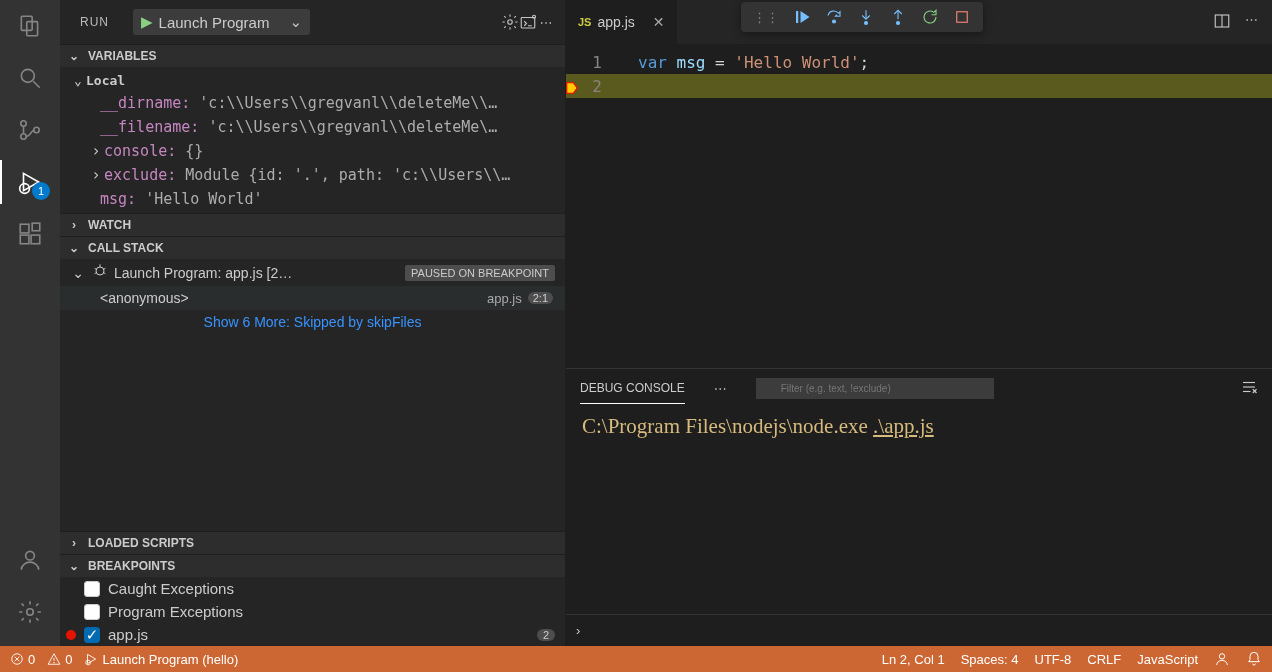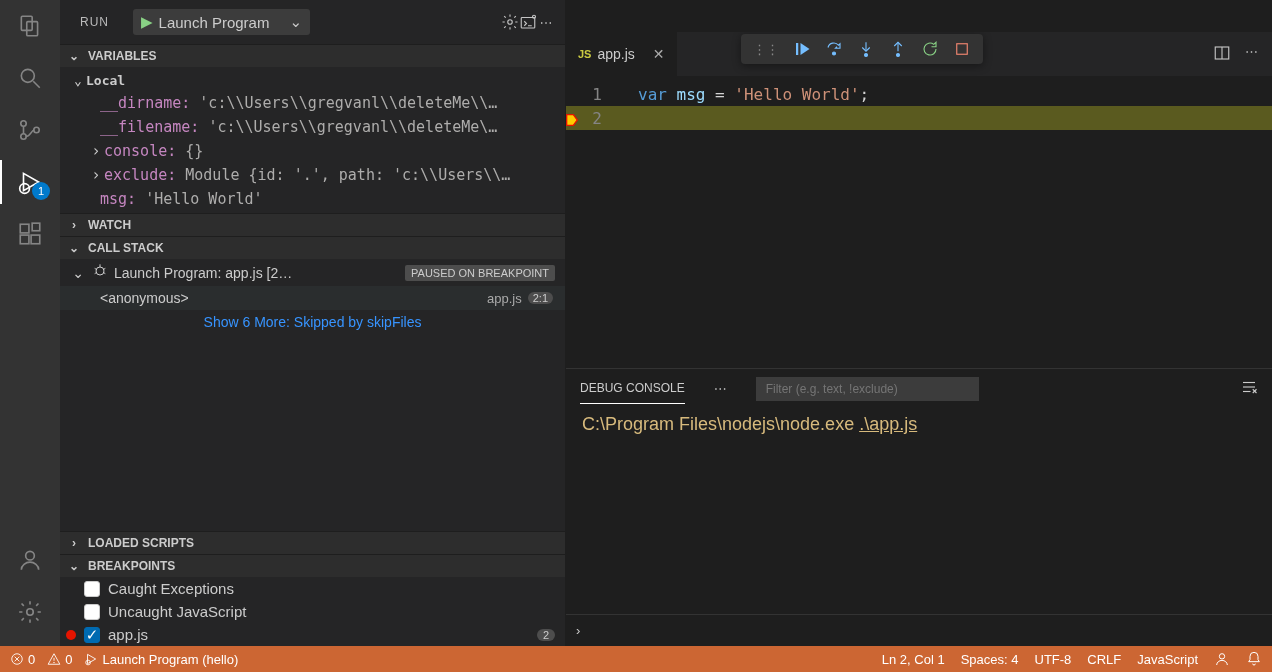--- a/index.html
+++ b/index.html
@@ -42,21 +42,21 @@
 .cs-file { margin-left:auto; color:#aaa; font-size:13px; }
 .cs-lineno { background:#4d4d4d; border-radius:8px; font-size:11px; padding:0 5px; margin-left:6px; }
 .show-more { color:#3794ff; text-align:center; padding:4px; font-size:14px; }
 .spacer { flex:1; }
 .bp-row { display:flex; align-items:center; gap:8px; padding:3px 10px 3px 24px; font-size:15px; }
 .cbx { width:16px; height:16px; border:1px solid #ccc; border-radius:3px; background:#fff; display:flex; align-items:center; justify-content:center; }
 .cbx.checked { background:#006ab1; border-color:#006ab1; color:#fff; }
 .bp-dot { width:10px; height:10px; border-radius:50%; background:#e51400; }
 .count-badge { margin-left:auto; background:#4d4d4d; border-radius:10px; font-size:11px; padding:0 6px; }
 
-.editor-pane { flex:1; display:flex; flex-direction:column; background:#1e1e1e; overflow:hidden;margin-top:32px; }
+.editor-pane { flex:1; display:flex; flex-direction:column; background:#1e1e1e; overflow:hidden; }
 .tab-bar { height:44px; background:#252526; display:flex; align-items:center; position:relative; }
 .tab { height:44px; display:flex; align-items:center; gap:6px; padding:0 12px; background:#1e1e1e; font-size:14px; }
 .js-ico { color:#cbcb41; font-weight:600; font-size:11px; }
 .tab .close-x { color:#aaa; margin-left:12px; }
 .debug-toolbar { position:absolute; left:175px; top:2px; background:#333333; border-radius:4px; display:flex; align-items:center; gap:14px; padding:6px 12px; box-shadow:0 2px 8px rgba(0,0,0,0.4); }
 .dt-grip { color:#888; display:flex; }
 .dt-ico { width:18px; height:18px; display:flex; align-items:center; justify-content:center; }
 .dt-blue { color:#75beff; }
 .dt-red { color:#f48771; }
 .tab-actions { margin-left:auto; display:flex; gap:14px; padding-right:14px; color:#c5c5c5; }
@@ -69,22 +69,22 @@
 .id { color:#9cdcfe; }
 .op { color:#d4d4d4; }
 .str { color:#ce9178; }
 .fn { color:#dcdcaa; }
 .dim-dot { color:#6a6a6a; }
 .current-line { background:#5a5a1f; }
 
 .dbg-console { height:278px; border-top:1px solid #333; display:flex; flex-direction:column; }
 .dc-hdr { display:flex; align-items:center; padding:4px 14px; gap:29px; }
 .dc-tab { font-size:12px; padding:8px 0; border-bottom:1px solid #fff; }
-.dc-filter { flex:1; max-width:420px; background:#3c3c3c; border:none; color:#ccc; padding:5px 10px; font-size:12px; }
-.dc-body { flex:1; font-family:Liberation Sans, sans-serif; font-size:18px; padding:6px 16px; color:#d7ba7d; }
+.dc-filter { flex:1; max-width:420px; background:#3c3c3c; border:none; color:#ccc; padding:5px 25px; font-size:10px; }
+.dc-body { flex:1; font-family:Liberation Serif, serif; font-size:21px; padding:6px 16px; color:#d7ba7d; }
 .dc-link { text-decoration:underline; }
 .dc-input-row { height:32px; border-top:1px solid #333; display:flex; align-items:center; padding:0 10px; }
 
 .status-bar { height:26px; background:#cc6633; color:#fff; display:flex; align-items:center; font-size:13px; padding:0 10px; gap:14px; }
 .sb-left { display:flex; align-items:center; gap:12px; }
 .sb-right { margin-left:auto; display:flex; align-items:center; gap:16px; }
 .sb-item { display:flex; align-items:center; gap:4px; }
 svg { stroke: currentColor; fill: none; stroke-width: 1.5; }
 </style>
 </head>
@@ -227,21 +227,21 @@
     <div class="section-hdr">
         <span class="chev">⌄</span>
         <span>BREAKPOINTS</span>
       </div>
     <div class="bp-row">
         <span class="cbx"></span>
         <span>Caught Exceptions</span>
       </div>
     <div class="bp-row">
         <span class="cbx"></span>
-        <span>Uncaught JavaScript</span>
+        <span>Program Exceptions</span>
       </div>
     <div class="bp-row" style="padding-left:6px;">
       <span class="bp-dot"></span>
       <span class="cbx checked">✓</span>
       <span>app.js</span>
       <span class="count-badge">2</span>
     </div>
   </div>
 
   <div class="editor-pane">

